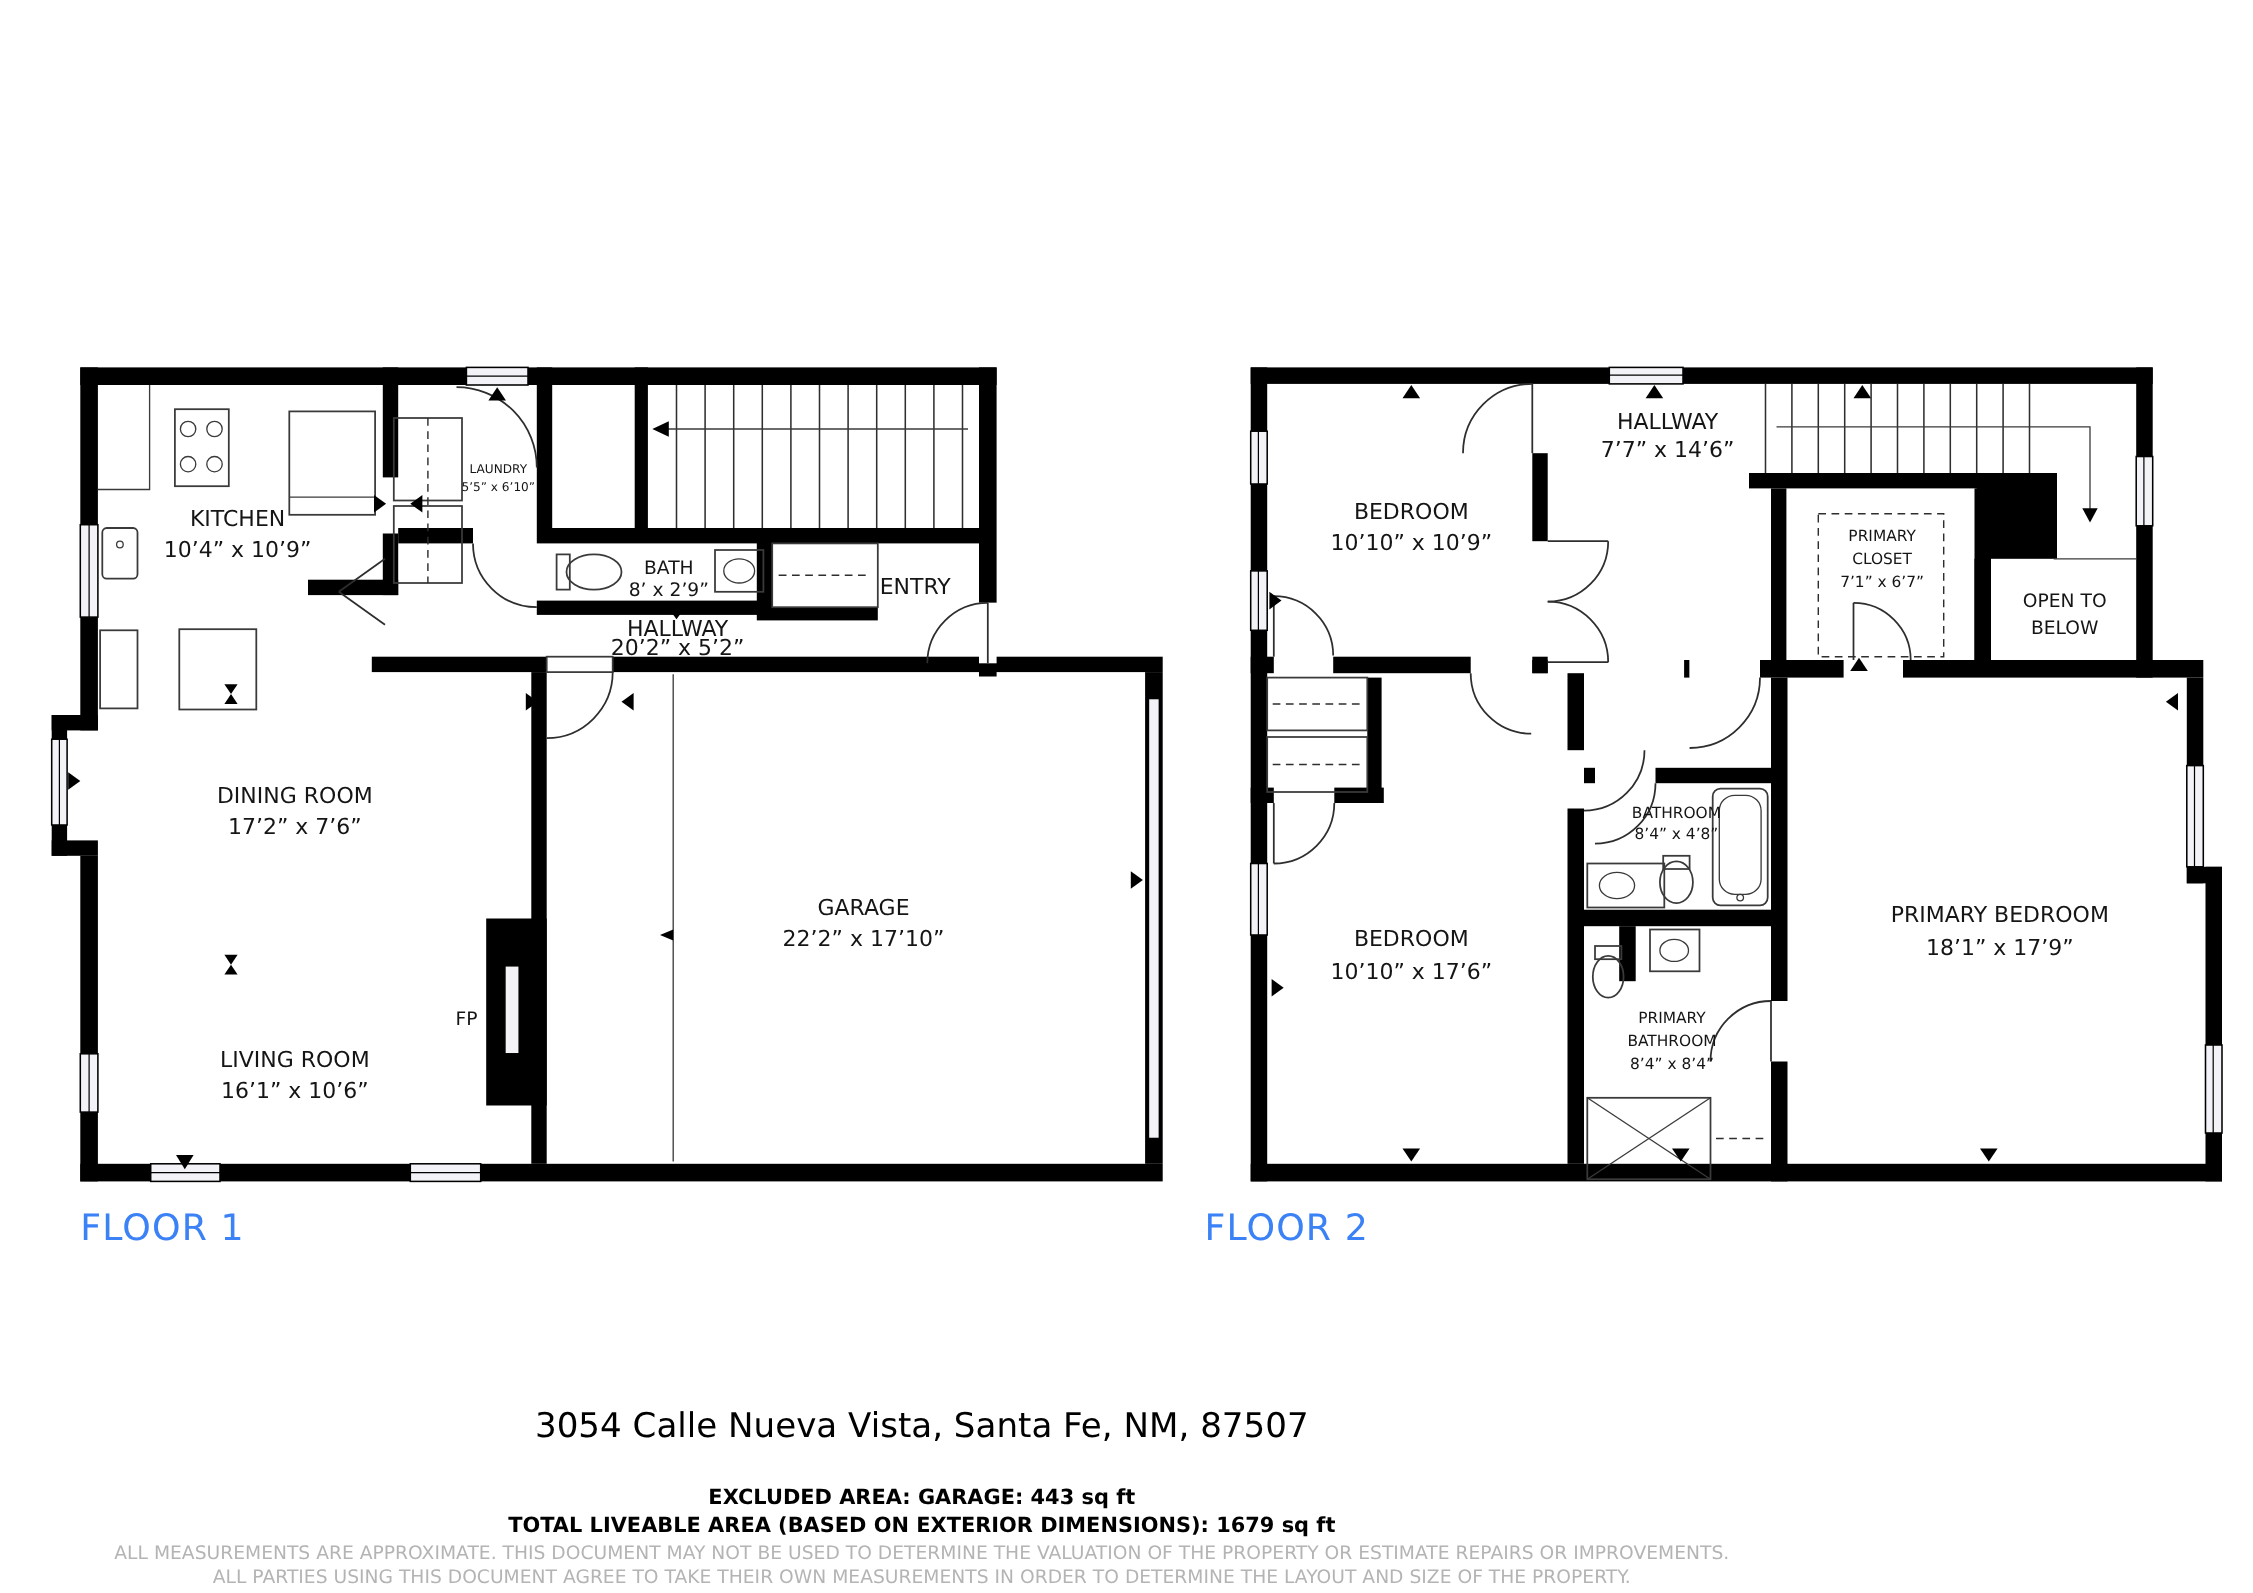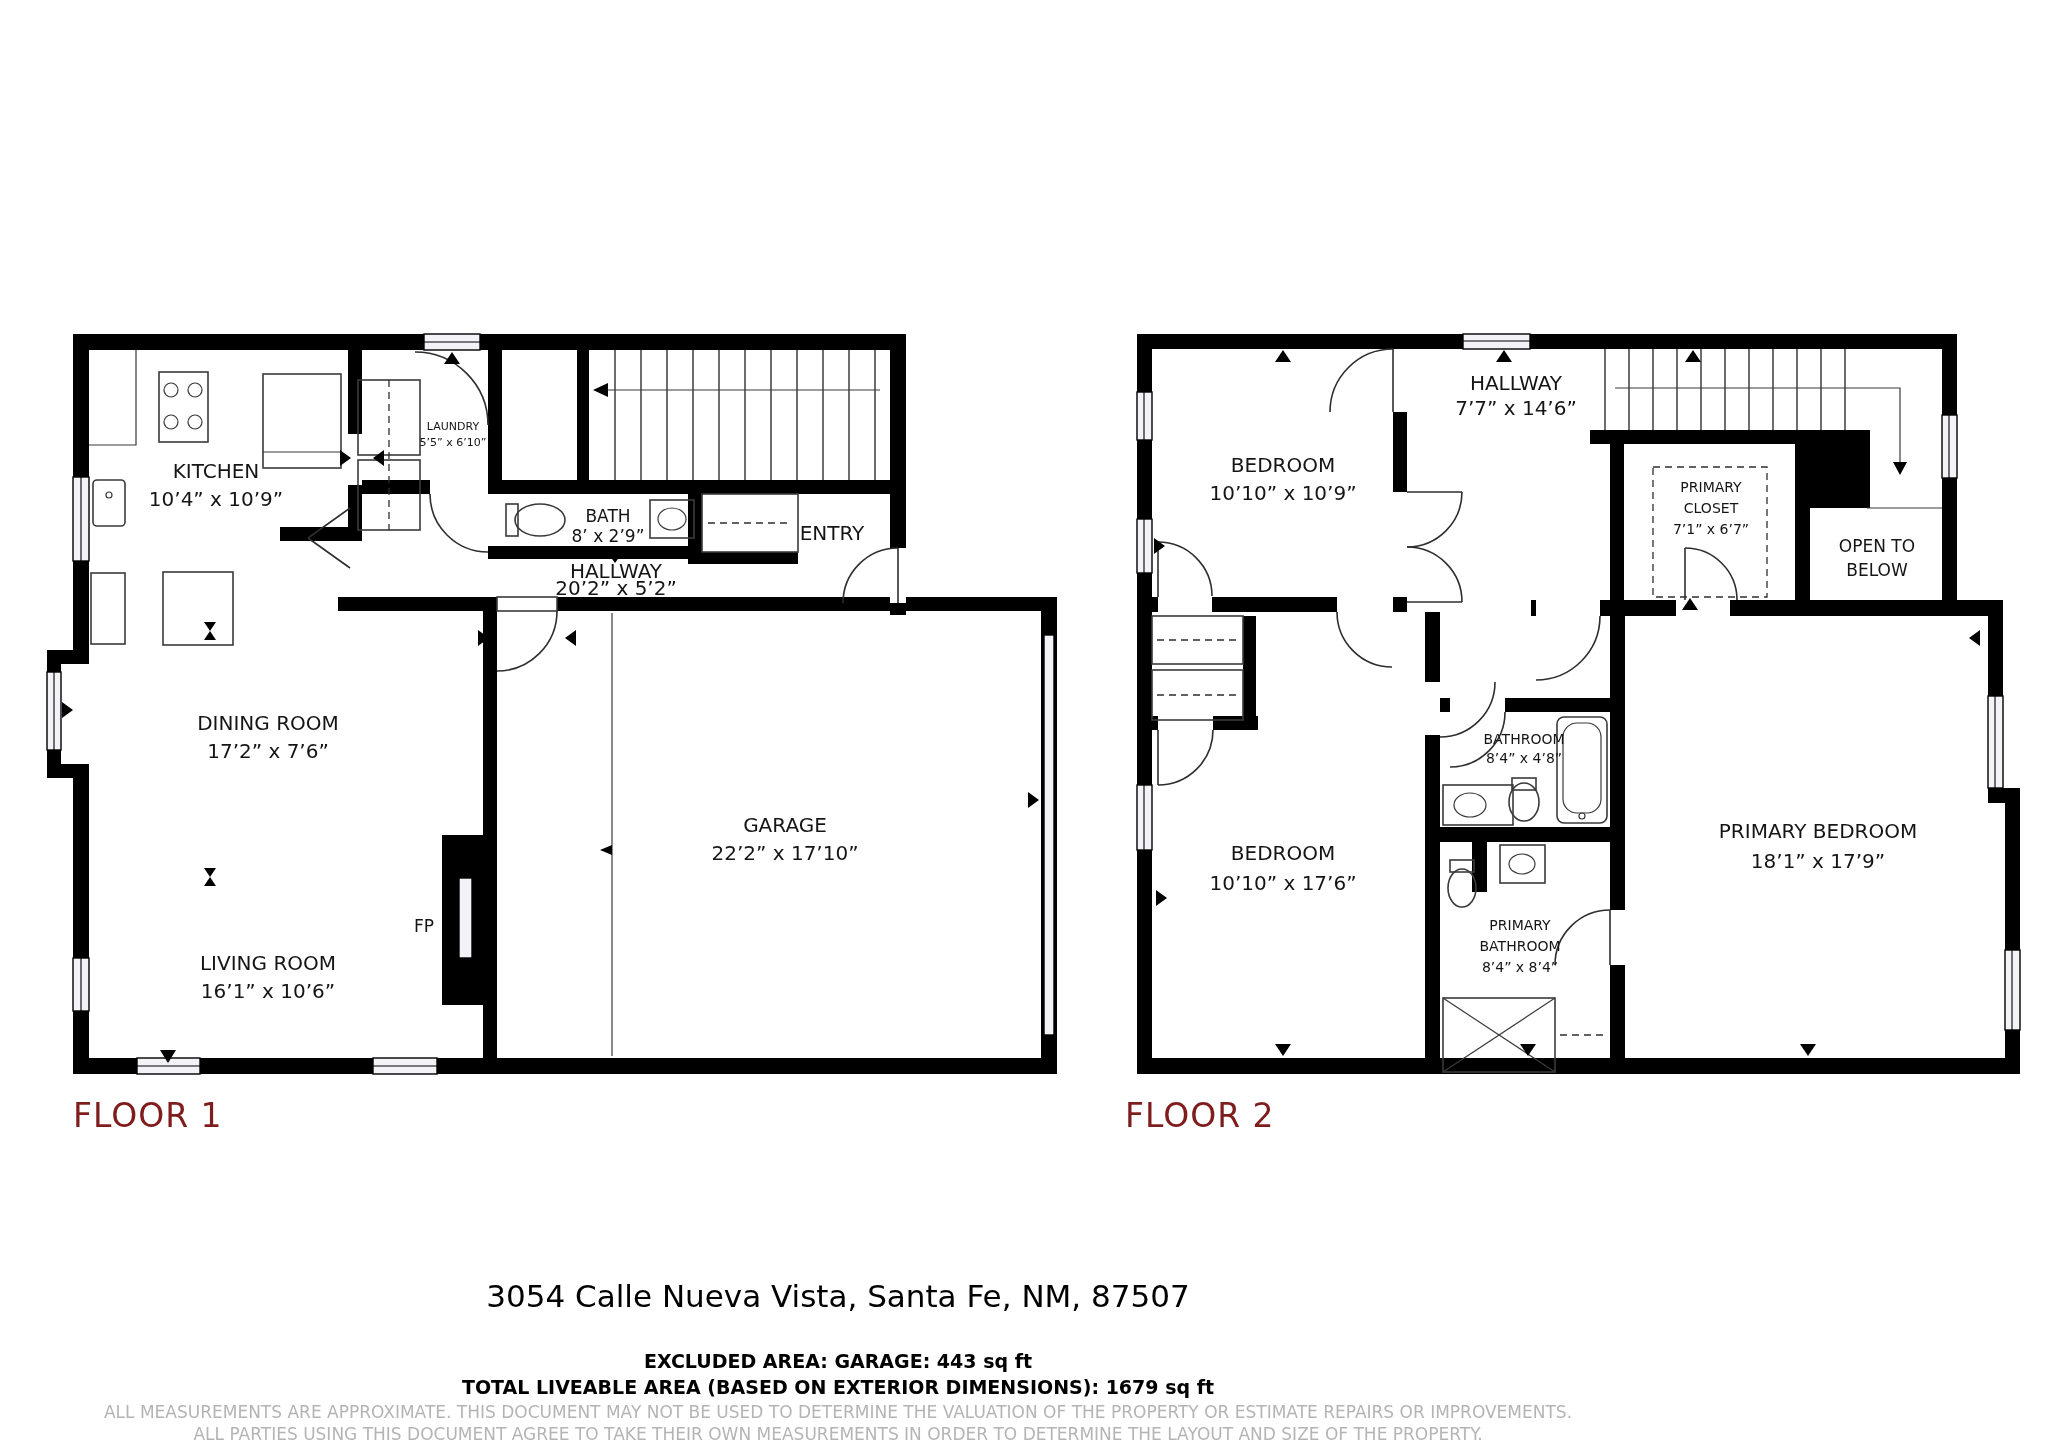--- a/index.html
+++ b/index.html
@@ -15,21 +15,21 @@
   .winl{stroke:#000;stroke-width:1.1;}
   .tread{stroke:#2e2e2e;stroke-width:1.4;}
   .dash{fill:none;stroke:#2e2e2e;stroke-width:1.3;stroke-dasharray:7 5;}
   .tri{fill:#000;}
   .gap{fill:#fff;}
   text{fill:#151515;text-anchor:middle;font-family:"DejaVu Sans",sans-serif;}
   .lbl{font-size:20px;}
   .lblm{font-size:17px;}
   .lbls{font-size:14px;}
   .lblxs{font-size:11px;}
-  .floor-label{position:absolute;font-size:33px;color:#7f1d1d;letter-spacing:1px;}
+  .floor-label{position:absolute;font-size:33px;color:#3b82f6;letter-spacing:1px;}
   .foot{position:absolute;left:0;width:1676px;text-align:center;color:#000;}
   .addr{font-size:31px;}
   .info{font-size:19px;font-weight:bold;}
   .disc{font-size:17px;color:#b4b4b4;}
 </style>
 </head>
 <body>
 
 <div id="canvas">
 
@@ -349,21 +349,21 @@
       <text class="lbls" x="420" y="600">PRIMARY</text>
       <text class="lbls" x="420" y="621">BATHROOM</text>
       <text class="lbls" x="420" y="642">8’4” x 8’4”</text>
       <text class="lbl" x="718" y="508">PRIMARY BEDROOM</text>
       <text class="lbl" x="718" y="538">18’1” x 17’9”</text>
     </g>
   </svg>
   </div>
 
   <div class="floor-label" style="left:73px;top:1096px;">FLOOR 1</div>
-  <div class="floor-label" style="left:1125px;top:1096px;text-align:center;">FLOOR 2</div>
+  <div class="floor-label" style="left:1095px;top:1096px;text-align:center;">FLOOR 2</div>
 
   <div class="foot addr" style="top:1278px;">3054 Calle Nueva Vista, Santa Fe, NM, 87507</div>
   <div class="foot info" style="top:1350px;">EXCLUDED AREA: GARAGE: 443 sq ft</div>
   <div class="foot info" style="top:1376px;">TOTAL LIVEABLE AREA (BASED ON EXTERIOR DIMENSIONS): 1679 sq ft</div>
   <div class="foot disc" style="top:1424px;">ALL PARTIES USING THIS DOCUMENT AGREE TO TAKE THEIR OWN MEASUREMENTS IN ORDER TO DETERMINE THE LAYOUT AND SIZE OF THE PROPERTY.</div>
   <div class="foot disc" style="top:1402px;">ALL MEASUREMENTS ARE APPROXIMATE. THIS DOCUMENT MAY NOT BE USED TO DETERMINE THE VALUATION OF THE PROPERTY OR ESTIMATE REPAIRS OR IMPROVEMENTS.</div>
 
 </div>
 
 </body></html>

